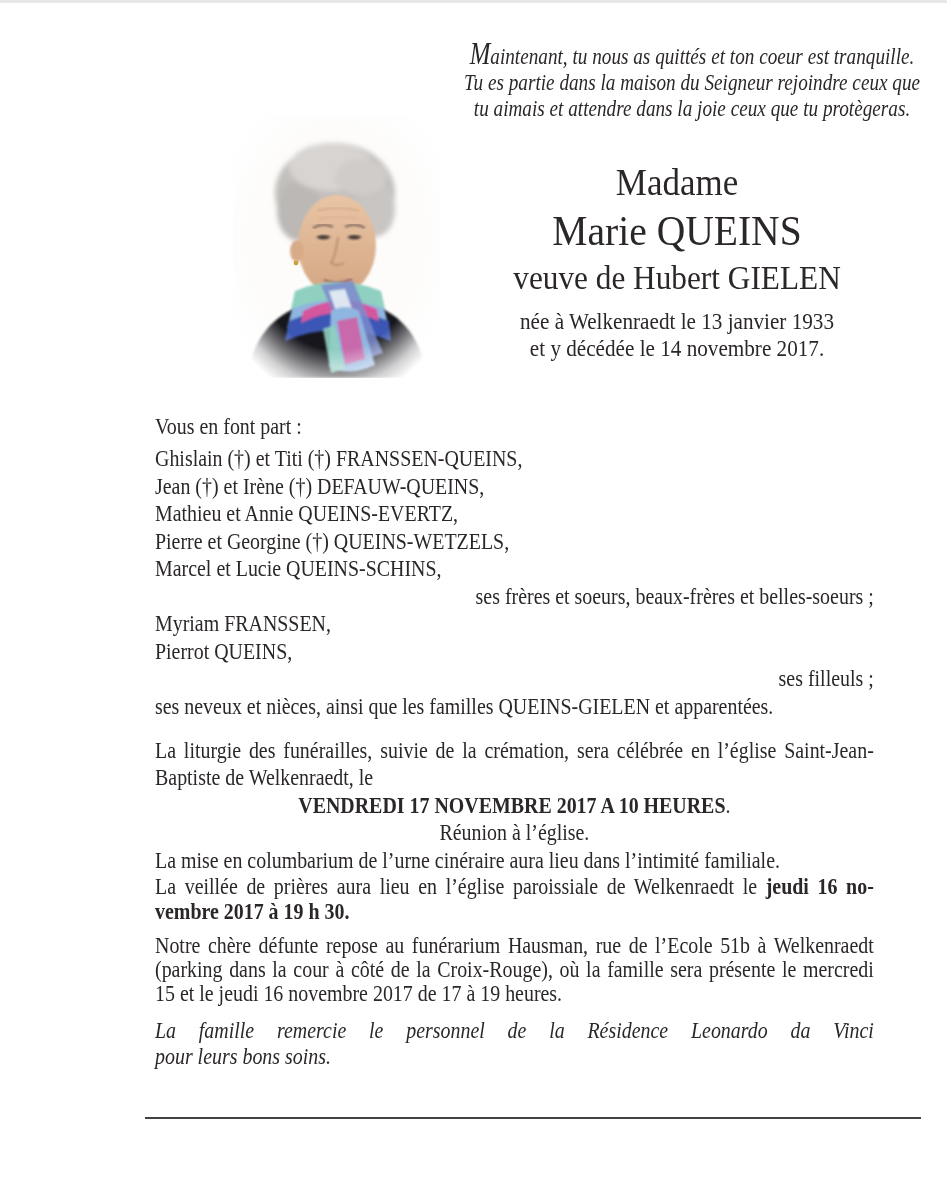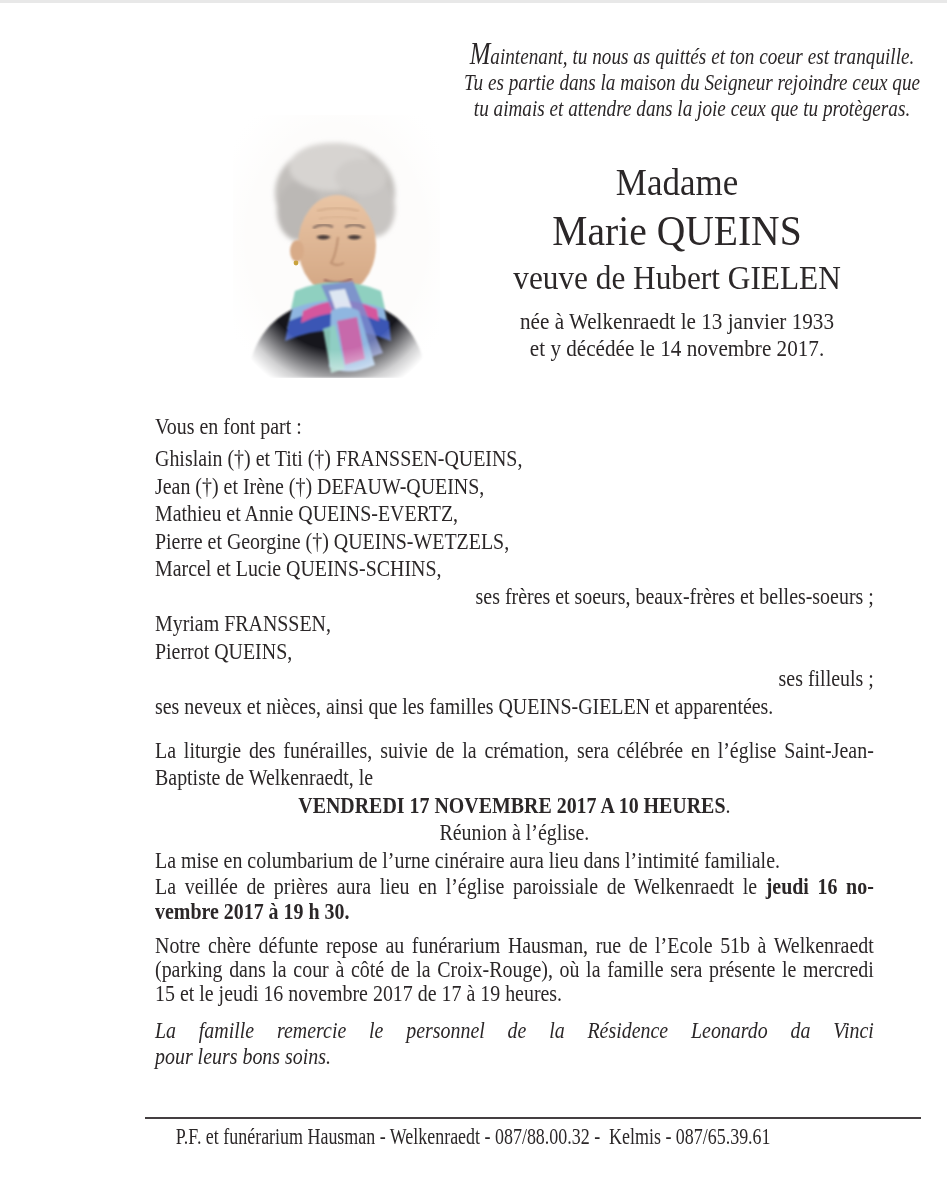--- a/index.html
+++ b/index.html
@@ -193,17 +193,14 @@
       </div>
 
     <div class="thanks">
         <span class="jl">La famille remercie le personnel de la Résidence Leonardo da Vinci</span>
         <span class="jl jl-last">pour leurs bons soins.</span>
       </div>
 
   </div>
 
   <div class="footer-rule"></div>
-  <div class="footer">
-    <span class="ftxt">P.F. et funérarium Hausman - Welkenraedt - 087/88.00.32 -  Kelmis - 087/65.39.61</span>
-  </div>
 
 </div>
 
 </body></html>

